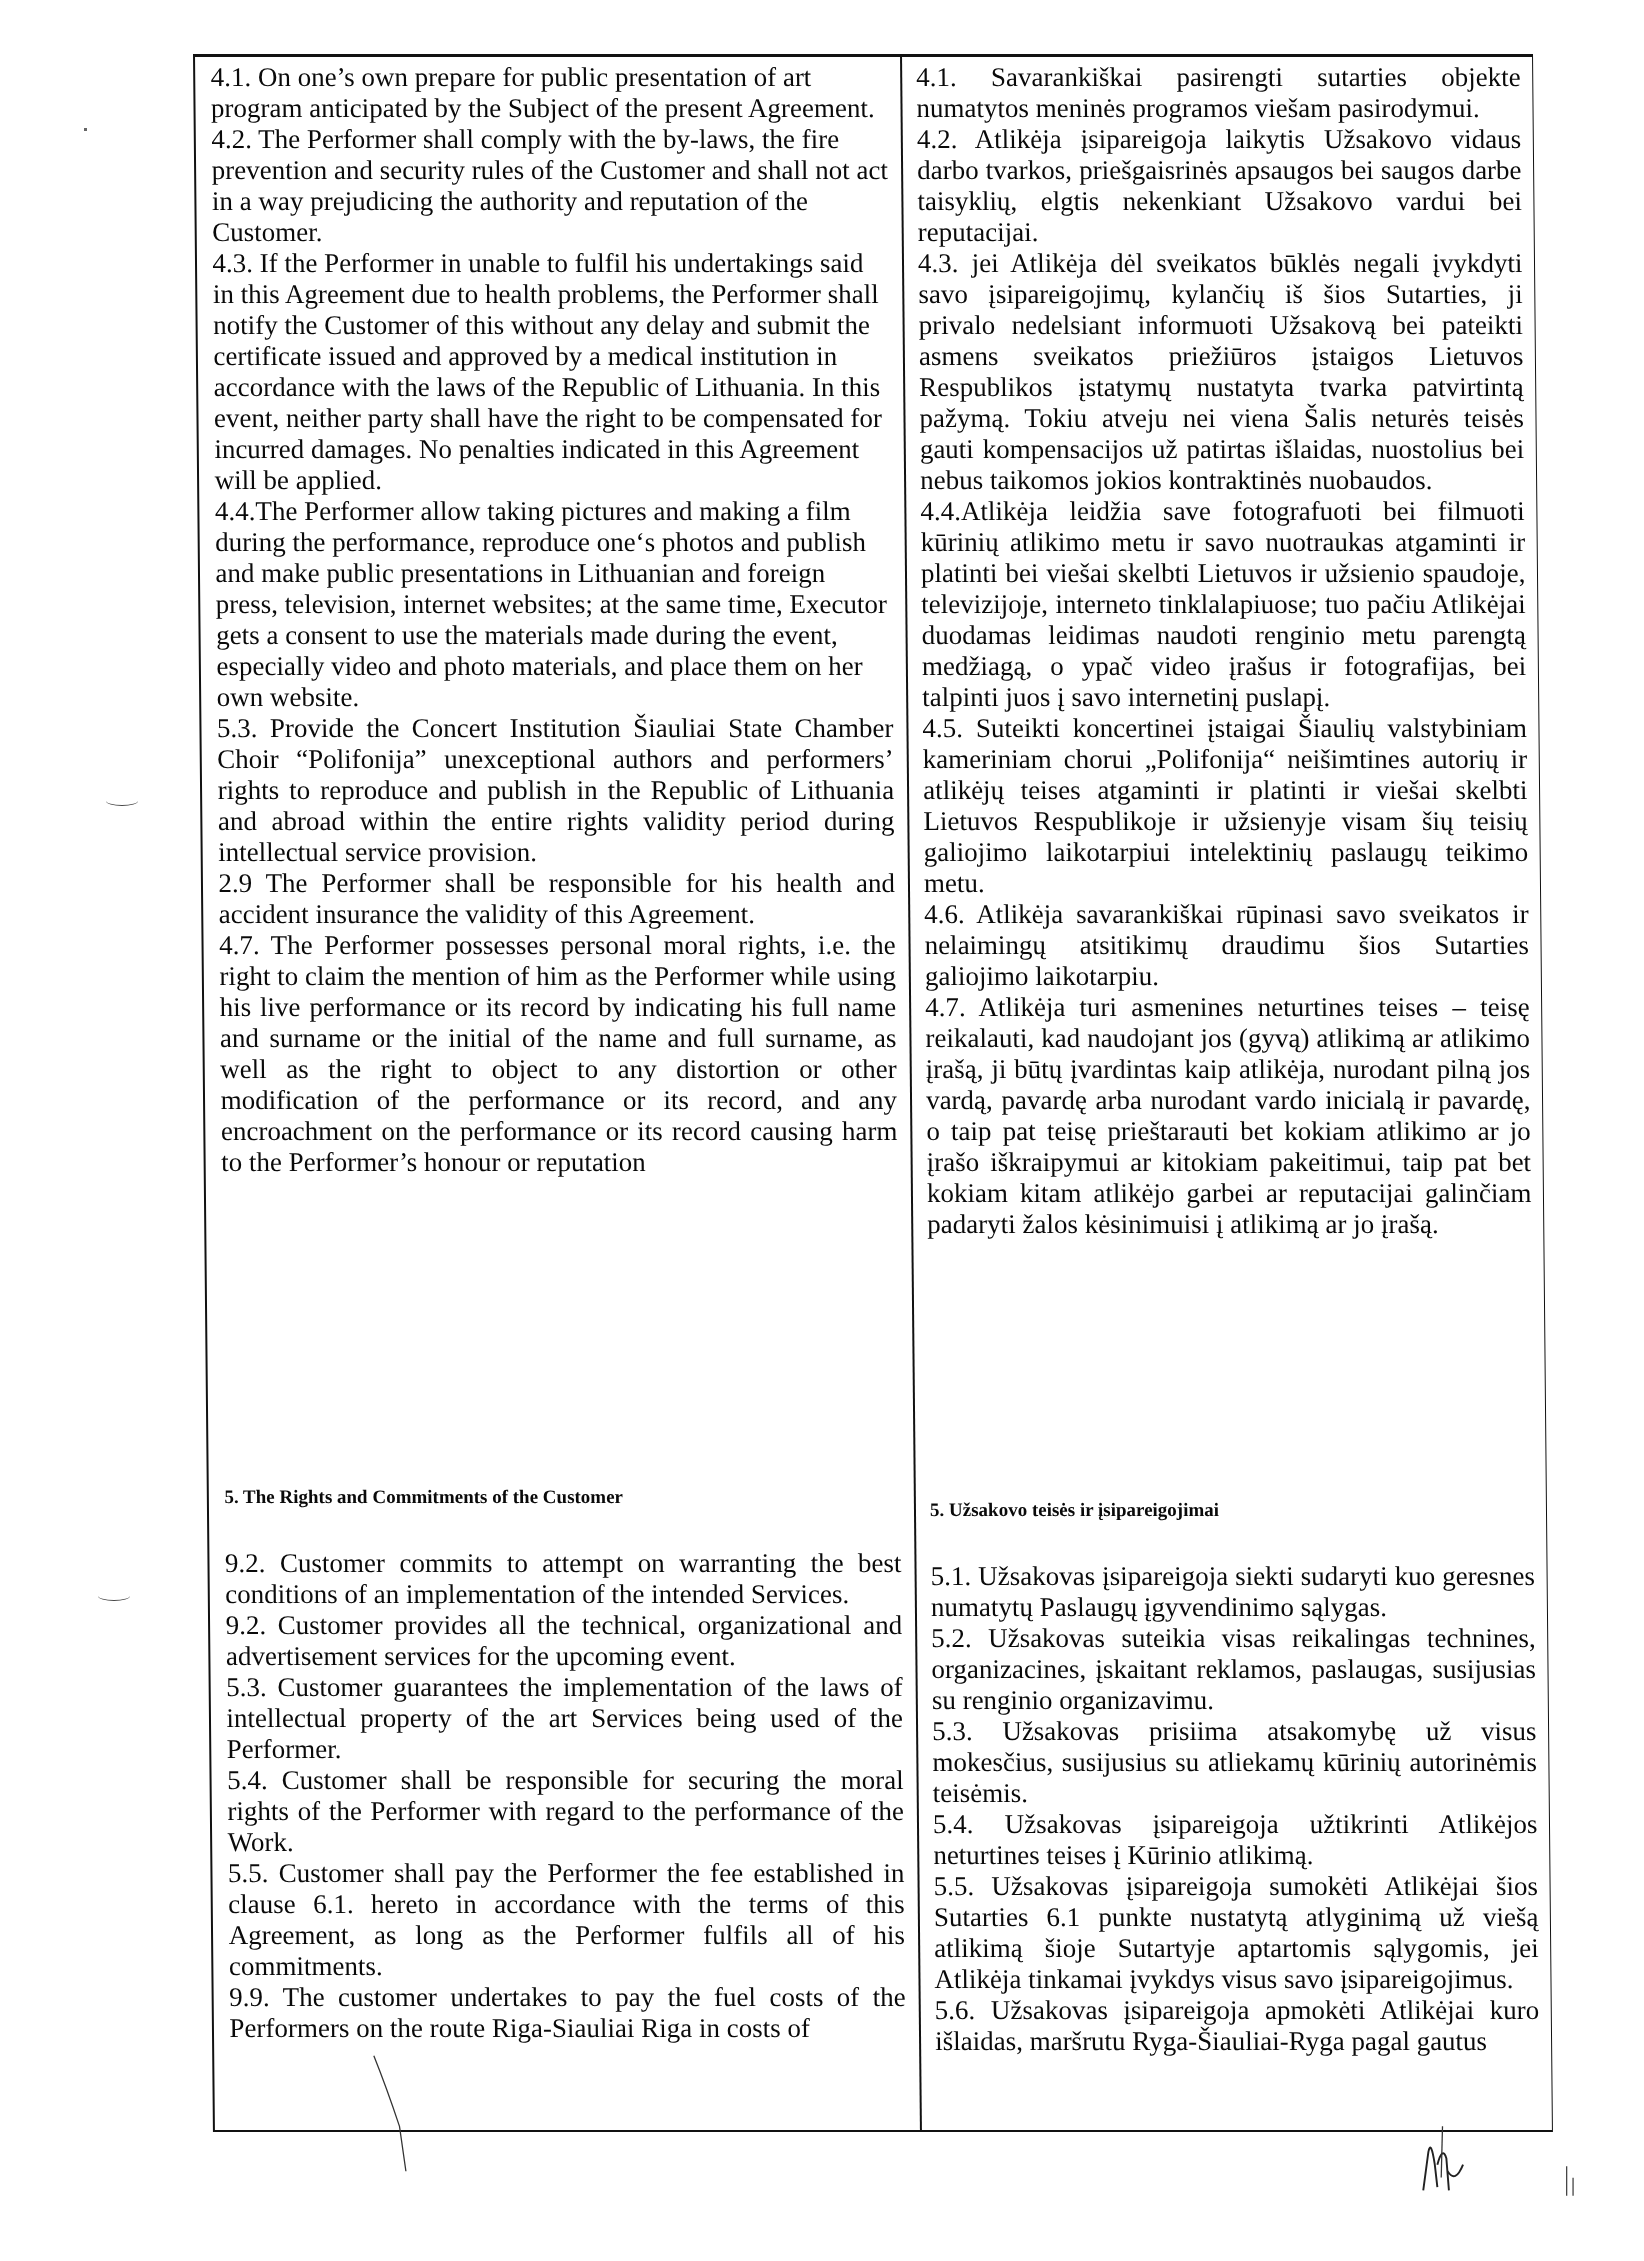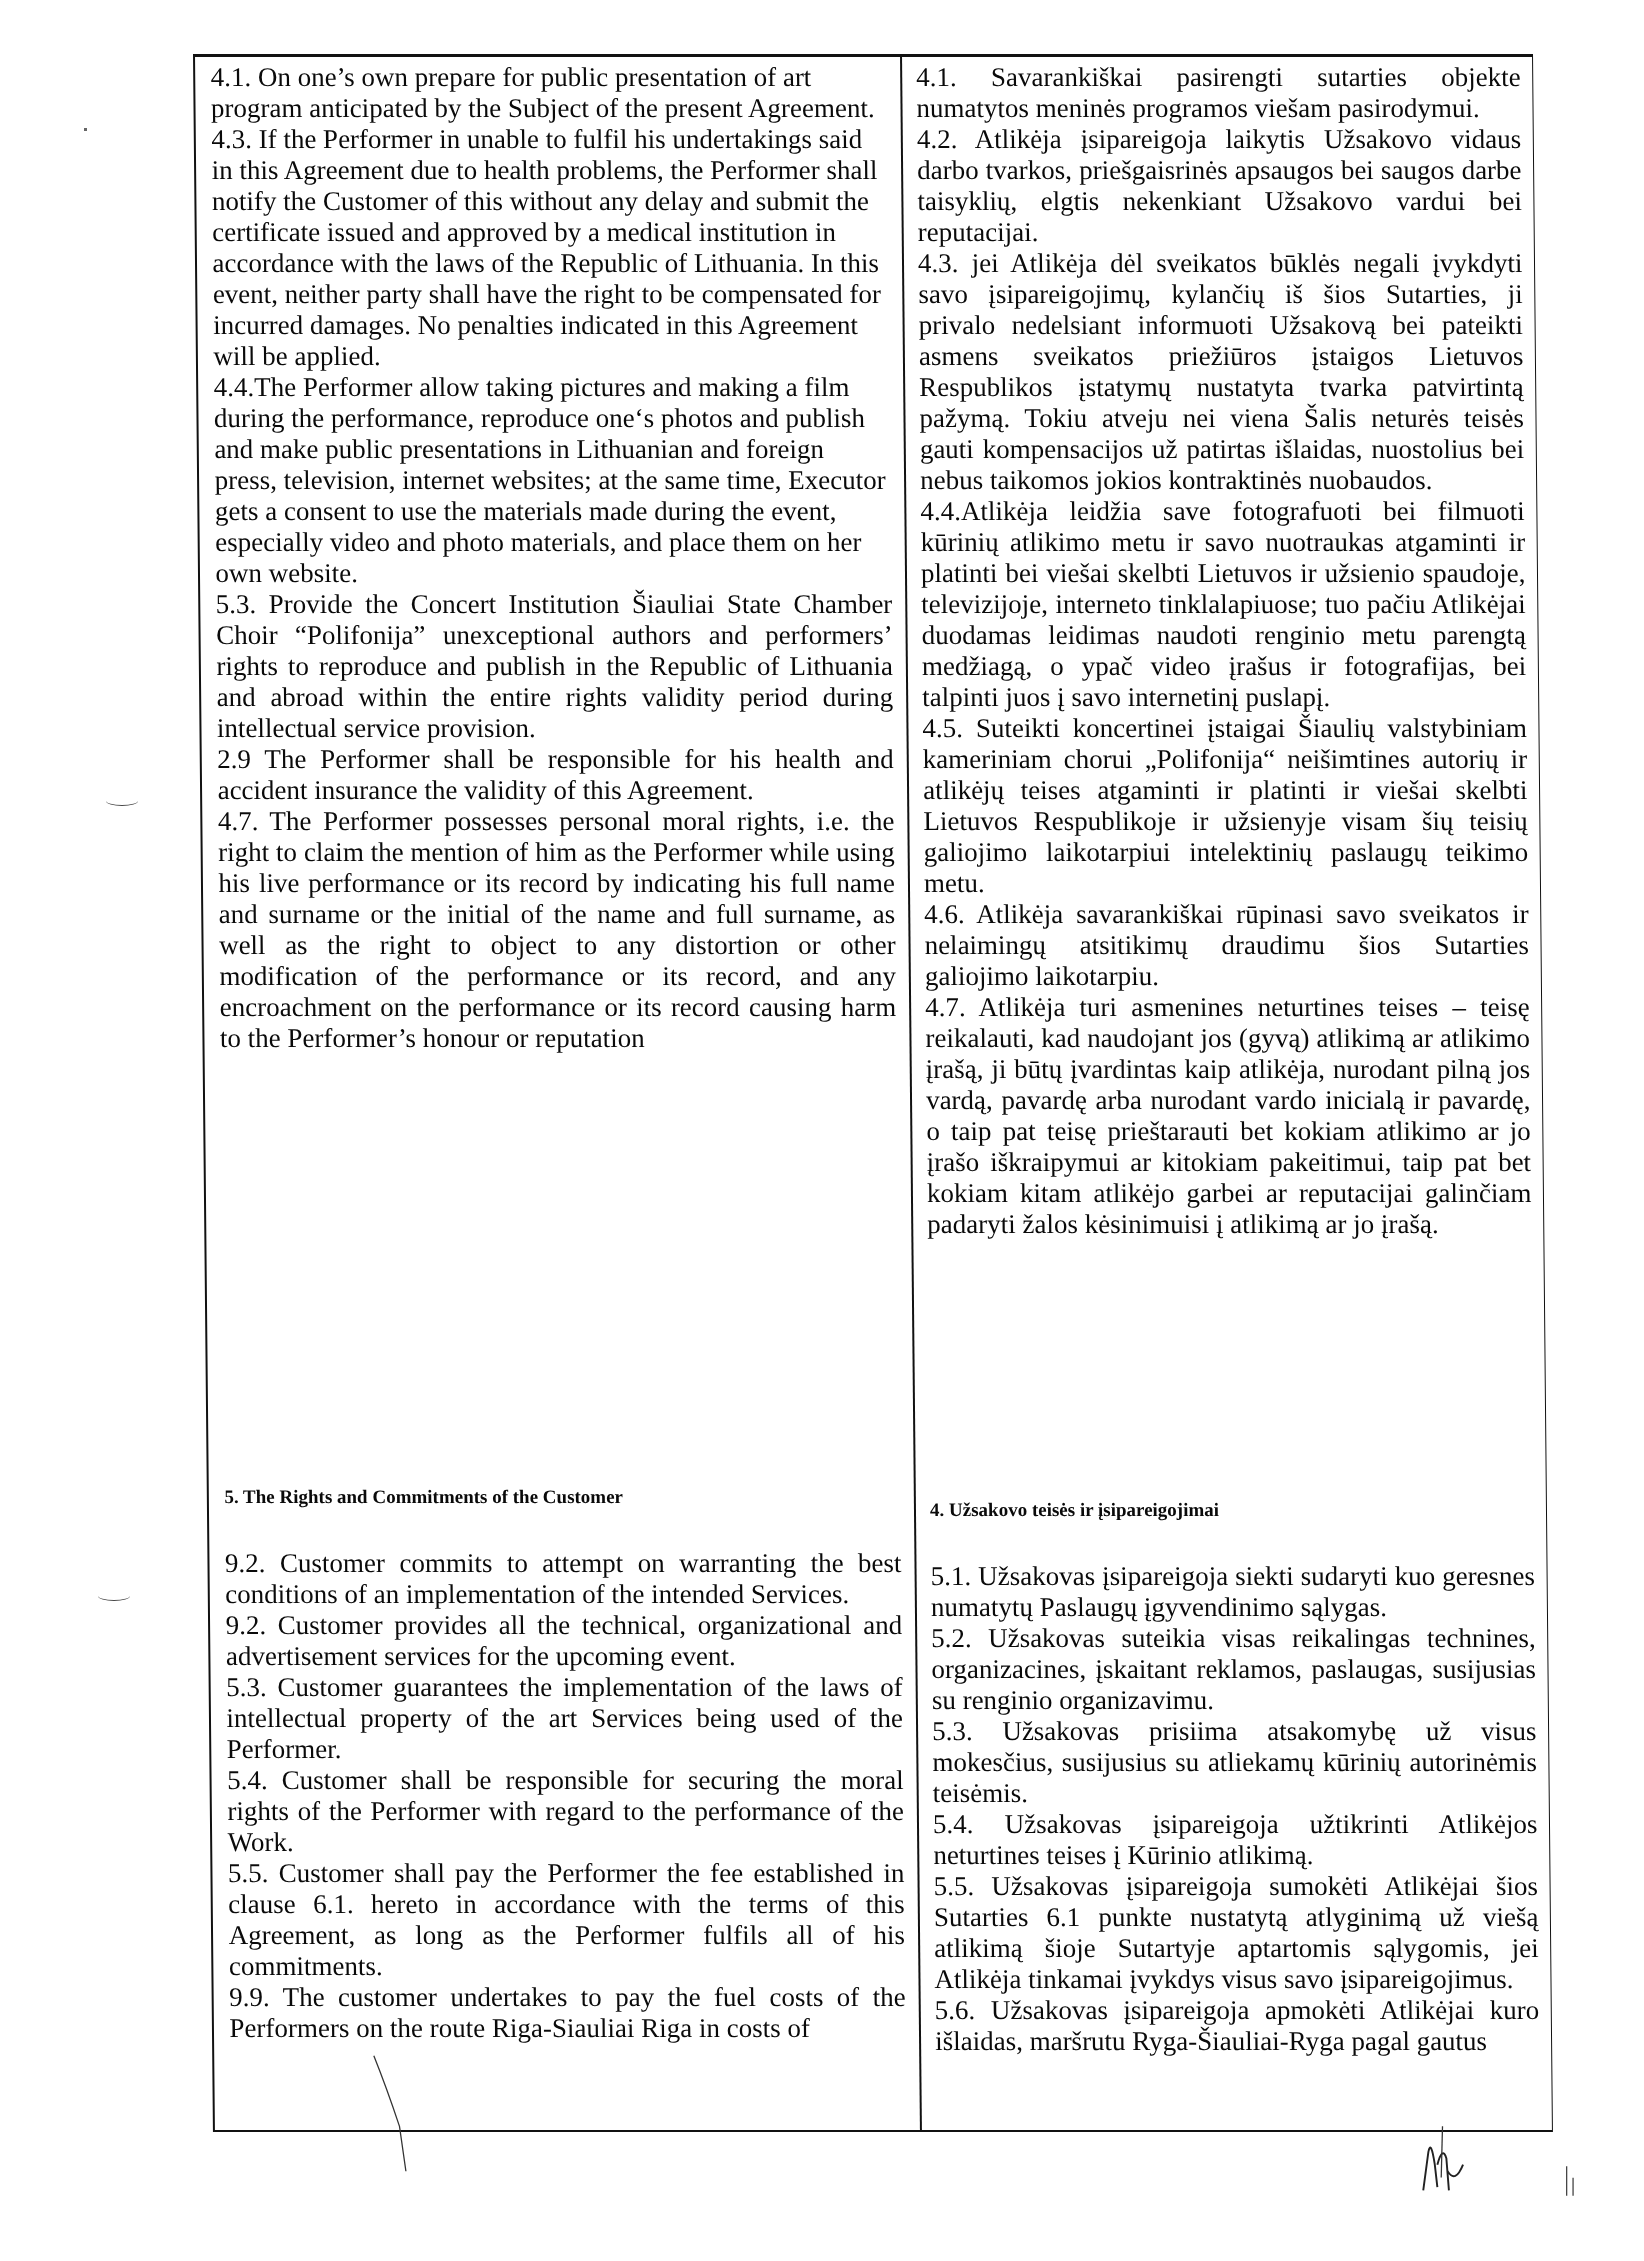--- a/index.html
+++ b/index.html
@@ -40,20 +40,21 @@
 
   <div class="margin-mark" style="left:106px; top:796px;"></div>
   <div class="margin-mark" style="left:98px; top:1591px;"></div>
   <div class="stray" style="left:84px; top:128px; width:2.6px; height:2.6px; background:#666;"></div>
 
   <div class="table">
 
     <div class="col col-left">
       <div>
         <p class="para left-align">4.1. On one’s own prepare for public presentation of art program anticipated by the Subject of the present Agreement.</p>
+        <p class="para left-align">4.2. The Performer shall comply with the by-laws, the fire prevention and security rules of the Customer and shall not act in a way prejudicing the authority and reputation of the Customer.</p>
         <p class="para left-align">4.3. If the Performer in unable to fulfil his undertakings said in this Agreement due to health problems, the Performer shall notify the Customer of this without any delay and submit the certificate issued and approved by a medical institution in accordance with the laws of the Republic of Lithuania. In this event, neither party shall have the right to be compensated for incurred damages. No penalties indicated in this Agreement will be applied.</p>
         <p class="para left-align">4.4.The Performer allow taking pictures and making a film during the performance, reproduce one‘s photos and publish and make public presentations in Lithuanian and foreign press, television, internet websites; at the same time, Executor gets a consent to use the materials made during the event, especially video and photo materials, and place them on her own website.</p>
         <p class="para">5.3. Provide the Concert Institution Šiauliai State Chamber Choir “Polifonija” unexceptional authors and performers’ rights to reproduce and publish in the Republic of Lithuania and abroad within the entire rights validity period during intellectual service provision.</p>
         <p class="para">2.9 The Performer shall be responsible for his health and accident insurance the validity of this Agreement.</p>
         <p class="para">4.7. The Performer possesses personal moral rights, i.e. the right to claim the mention of him as the Performer while using his live performance or its record by indicating his full name and surname or the initial of the name and full surname, as well as the right to object to any distortion or other modification of the performance or its record, and any encroachment on the performance or its record causing harm to the Performer’s honour or reputation</p>
       </div>
 
       <h2 class="heading heading-left">5. The Rights and Commitments of the Customer</h2>
 
       <div class="sec5-left">
@@ -70,21 +71,21 @@
       <div>
         <p class="para">4.1. Savarankiškai pasirengti sutarties objekte numatytos meninės programos viešam pasirodymui.</p>
         <p class="para">4.2. Atlikėja įsipareigoja laikytis Užsakovo vidaus darbo tvarkos, priešgaisrinės apsaugos bei saugos darbe taisyklių, elgtis nekenkiant Užsakovo vardui bei reputacijai.</p>
         <p class="para">4.3. jei Atlikėja dėl sveikatos būklės negali įvykdyti savo įsipareigojimų, kylančių iš šios Sutarties, ji privalo nedelsiant informuoti Užsakovą bei pateikti asmens sveikatos priežiūros įstaigos Lietuvos Respublikos įstatymų nustatyta tvarka patvirtintą pažymą. Tokiu atveju nei viena Šalis neturės teisės gauti kompensacijos už patirtas išlaidas, nuostolius bei nebus taikomos jokios kontraktinės nuobaudos.</p>
         <p class="para">4.4.Atlikėja leidžia save fotografuoti bei filmuoti kūrinių atlikimo metu ir savo nuotraukas atgaminti ir platinti bei viešai skelbti Lietuvos ir užsienio spaudoje, televizijoje, interneto tinklalapiuose; tuo pačiu Atlikėjai duodamas leidimas naudoti renginio metu parengtą medžiagą, o ypač video įrašus ir fotografijas, bei talpinti juos į savo internetinį puslapį.</p>
         <p class="para">4.5. Suteikti koncertinei įstaigai Šiaulių valstybiniam kameriniam chorui „Polifonija“ neišimtines autorių ir atlikėjų teises atgaminti ir platinti ir viešai skelbti Lietuvos Respublikoje ir užsienyje visam šių teisių galiojimo laikotarpiui intelektinių paslaugų teikimo metu.</p>
         <p class="para">4.6. Atlikėja savarankiškai rūpinasi savo sveikatos ir nelaimingų atsitikimų draudimu šios Sutarties galiojimo laikotarpiu.</p>
         <p class="para">4.7. Atlikėja turi asmenines neturtines teises – teisę reikalauti, kad naudojant jos (gyvą) atlikimą ar atlikimo įrašą, ji būtų įvardintas kaip atlikėja, nurodant pilną jos vardą, pavardę arba nurodant vardo inicialą ir pavardę, o taip pat teisę prieštarauti bet kokiam atlikimo ar jo įrašo iškraipymui ar kitokiam pakeitimui, taip pat bet kokiam kitam atlikėjo garbei ar reputacijai galinčiam padaryti žalos kėsinimuisi į atlikimą ar jo įrašą.</p>
       </div>
 
-      <h2 class="heading heading-right">4. Užsakovo teisės ir įsipareigojimai</h2>
+      <h2 class="heading heading-right">5. Užsakovo teisės ir įsipareigojimai</h2>
 
       <div class="sec5-right">
         <p class="para">5.1. Užsakovas įsipareigoja siekti sudaryti kuo geresnes numatytų Paslaugų įgyvendinimo sąlygas.</p>
         <p class="para">5.2. Užsakovas suteikia visas reikalingas technines, organizacines, įskaitant reklamos, paslaugas, susijusias su renginio organizavimu.</p>
         <p class="para">5.3. Užsakovas prisiima atsakomybę už visus mokesčius, susijusius su atliekamų kūrinių autorinėmis teisėmis.</p>
         <p class="para">5.4. Užsakovas įsipareigoja užtikrinti Atlikėjos neturtines teises į Kūrinio atlikimą.</p>
         <p class="para">5.5. Užsakovas įsipareigoja sumokėti Atlikėjai šios Sutarties 6.1 punkte nustatytą atlyginimą už viešą atlikimą šioje Sutartyje aptartomis sąlygomis, jei Atlikėja tinkamai įvykdys visus savo įsipareigojimus.</p>
         <p class="para">5.6. Užsakovas įsipareigoja apmokėti Atlikėjai kuro išlaidas, maršrutu Ryga-Šiauliai-Ryga pagal gautus</p>
       </div>
     </div>

